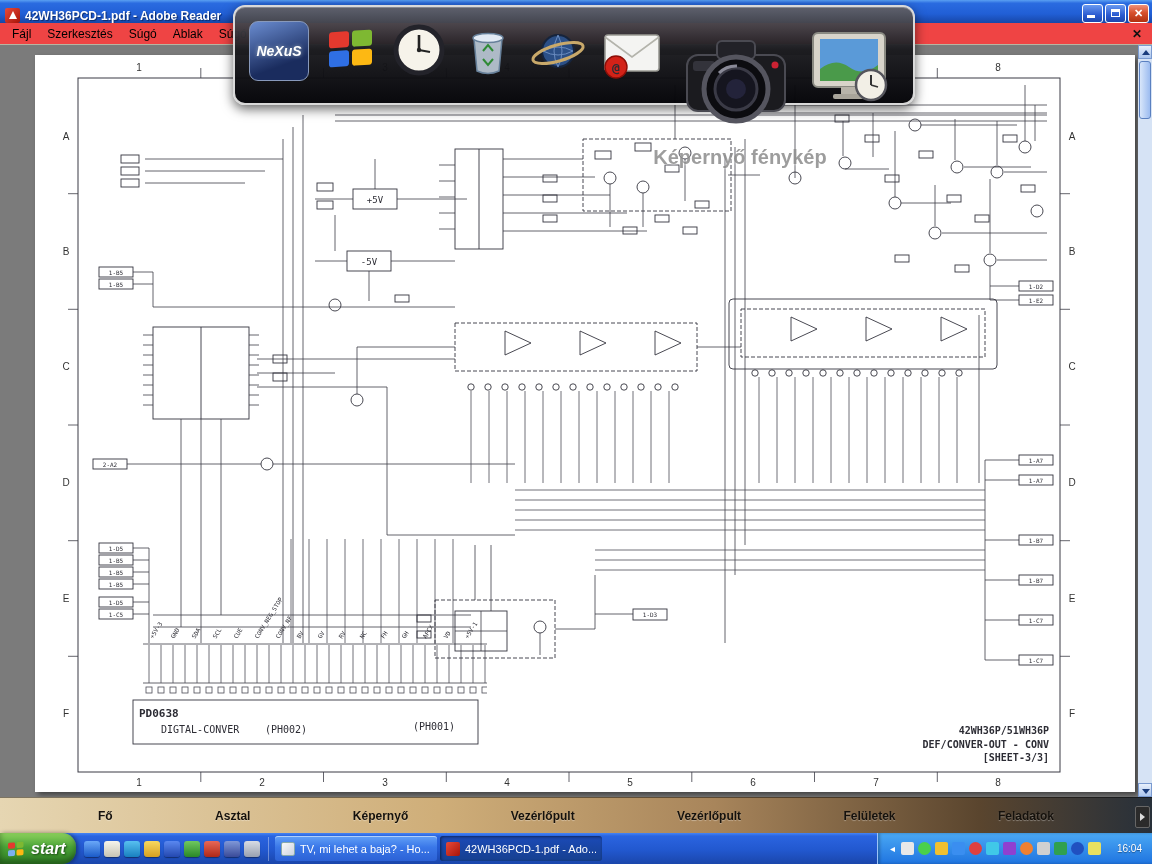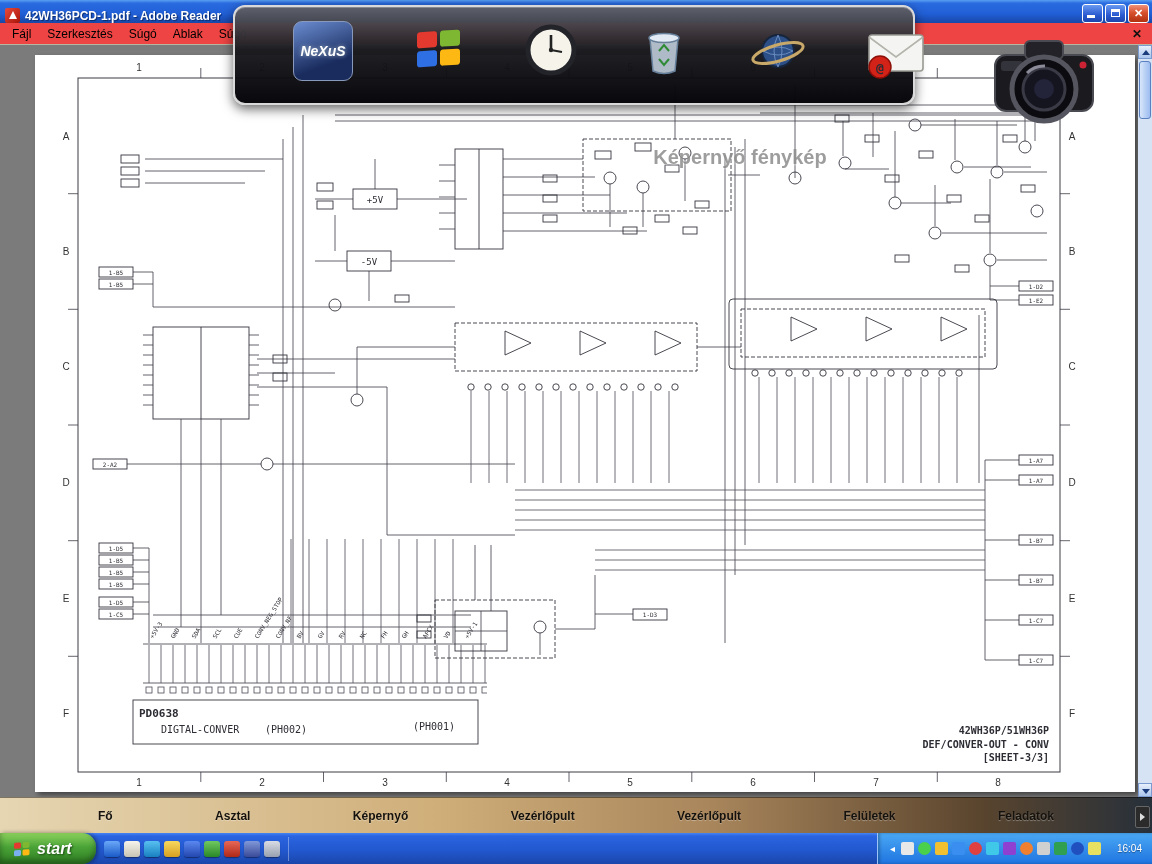--- a/index.html
+++ b/index.html
@@ -45,43 +45,43 @@
   .sbtn:after{content:"";position:absolute;left:3px;}
   .sbtn.up:after{top:4px;border-left:4px solid transparent;border-right:4px solid transparent;border-bottom:5px solid #1a3c7c;}
   .sbtn.down:after{top:5px;border-left:4px solid transparent;border-right:4px solid transparent;border-top:5px solid #1a3c7c;}
   .sthumb{position:absolute;left:1px;top:16px;width:12px;height:58px;border-radius:3px;
     border:1px solid #5a80c0;background:linear-gradient(90deg,#d8e6fa,#9cbcf0);box-sizing:border-box;}
   
   .dock{position:absolute;left:233px;top:5px;width:682px;height:100px;border-radius:12px;
     background:linear-gradient(180deg,rgba(96,96,104,.96),rgba(26,26,30,.97) 45%,rgba(4,4,8,.98));
     border:2px solid #d9d9d9;box-shadow:0 4px 12px rgba(0,0,0,.6), inset 0 1px 0 rgba(255,255,255,.25);
     display:flex;align-items:flex-start;gap:12px;padding-left:14px;box-sizing:border-box;overflow:visible;z-index:50;}
-  .dock-icon{margin-top:14px;flex:none;margin-left:44px;}
+  .dock-icon{margin-top:14px;flex:none;}
   .nexus{width:58px;height:58px;border-radius:9px;background:linear-gradient(160deg,#6a8cd0,#1a2c5e 70%);
     border:1px solid #8899bb;color:#fff;font-weight:bold;font-style:italic;font-size:14px;
     display:flex;align-items:center;justify-content:center;text-shadow:0 0 4px #9ab;}
   .dock-label{position:absolute;left:590px;top:146px;width:300px;text-align:center;z-index:55;
     color:#8d8d8d;font-size:20px;font-weight:bold;opacity:.85;text-shadow:0 1px 2px rgba(255,255,255,.55);}
   
   .dockbar{position:absolute;left:0;top:797px;width:1152px;height:36px;
     background:linear-gradient(90deg,#e6d6b2,#cfae79 38%,#a8855b 62%,#5a452e 85%,#27303a);
     border-top:1px solid rgba(0,0,0,.45);display:flex;align-items:center;justify-content:space-between;
     padding:0 90px;box-sizing:border-box;}
   .dtab{font-size:12px;font-weight:bold;color:#15110c;text-shadow:0 1px 1px rgba(255,255,255,.35);padding:3px 8px;}
   .dockbar .scrollr{position:absolute;right:2px;top:8px;width:13px;height:20px;background:#2b2b2b;
     border:1px solid #666;border-radius:2px;}
   .dockbar .scrollr:after{content:"";position:absolute;left:4px;top:6px;border-top:4px solid transparent;
     border-bottom:4px solid transparent;border-left:5px solid #ddd;}
   
   .taskbar{position:absolute;left:0;top:833px;width:1152px;height:31px;z-index:60;
     background:linear-gradient(180deg,#4584f4 0%,#2a64e0 10%,#2258cf 55%,#1a46ab 100%);display:flex;align-items:center;}
-  .startbtn{height:31px;width:96px;border-radius:0 14px 14px 0;flex:none;
+  .startbtn{height:31px;width:76px;border-radius:0 14px 14px 0;flex:none;
     background:linear-gradient(180deg,#8ed45e,#4aa337 45%,#338426 90%);
     box-shadow:inset 0 -3px 6px rgba(0,0,0,.35), 2px 0 4px rgba(0,0,0,.4);
-    display:flex;align-items:center;gap:6px;padding-left:13px;box-sizing:border-box;
+    display:flex;align-items:center;gap:6px;padding-left:7px;box-sizing:border-box;
     color:#fff;font-size:16px;font-weight:bold;font-style:italic;text-shadow:1px 1px 2px #1c4a14;}
   .ql{display:flex;align-items:center;gap:4px;padding:0 8px;border-right:1px solid rgba(255,255,255,.35);height:24px;}
   .qli{width:16px;height:16px;border-radius:3px;box-shadow:0 1px 1px rgba(0,0,0,.4);}
   .tasks{display:flex;gap:3px;margin-left:6px;}
   .taskbtn{width:162px;height:25px;border-radius:3px;display:flex;align-items:center;gap:5px;
     padding:0 6px;box-sizing:border-box;color:#fff;font-size:11px;
     background:linear-gradient(180deg,#62a1f8,#3a77e8 45%,#2c62d6);box-shadow:inset 0 1px 0 rgba(255,255,255,.5);}
   .taskbtn.active{background:linear-gradient(180deg,#1b4ab8,#16408f);box-shadow:inset 1px 1px 3px rgba(0,0,0,.5);}
   .taskbtn .lbl{white-space:nowrap;overflow:hidden;}
   .tico{width:14px;height:14px;border-radius:2px;flex:none;}
@@ -468,20 +468,30 @@
     <span class="qli" style="background:linear-gradient(180deg,#6aa8f8,#1a5ac8)"></span>
     <span class="qli" style="background:linear-gradient(180deg,#f6f4ec,#c8c4b4)"></span>
     <span class="qli" style="background:linear-gradient(180deg,#58c0f0,#1880c0)"></span>
     <span class="qli" style="background:linear-gradient(180deg,#f8d860,#d8a020)"></span>
     <span class="qli" style="background:linear-gradient(180deg,#5a88f0,#2448b0)"></span>
     <span class="qli" style="background:linear-gradient(180deg,#70c860,#2a8828)"></span>
     <span class="qli" style="background:linear-gradient(180deg,#e86858,#b02818)"></span>
     <span class="qli" style="background:linear-gradient(180deg,#8098d8,#3a4a98)"></span>
     <span class="qli" style="background:linear-gradient(180deg,#d8dce4,#98a0b0)"></span>
   </div>
+  <div class="tasks">
+    <div class="taskbtn">
+      <span class="tico" style="background:linear-gradient(135deg,#f8f8f8,#cdd4e0);border:1px solid #8aa;box-sizing:border-box;"></span>
+      <span class="lbl">TV, mi lehet a baja? - Ho...</span>
+    </div>
+    <div class="taskbtn active">
+      <span class="tico" style="background:linear-gradient(135deg,#e84a3a,#a81408)"></span>
+      <span class="lbl">42WH36PCD-1.pdf - Ado...</span>
+    </div>
+  </div>
   <div class="tray">
     <span class="chev">◂</span>
     <span class="tri" style="background:#e8e8e8"></span>
     <span class="tri" style="background:#4ad04a;border-radius:50%"></span>
     <span class="tri" style="background:#f0c030"></span>
     <span class="tri" style="background:#3a8ef0"></span>
     <span class="tri" style="background:#e04040;border-radius:50%"></span>
     <span class="tri" style="background:#40c8e8"></span>
     <span class="tri" style="background:#9040d0"></span>
     <span class="tri" style="background:#f08030;border-radius:50%"></span>

